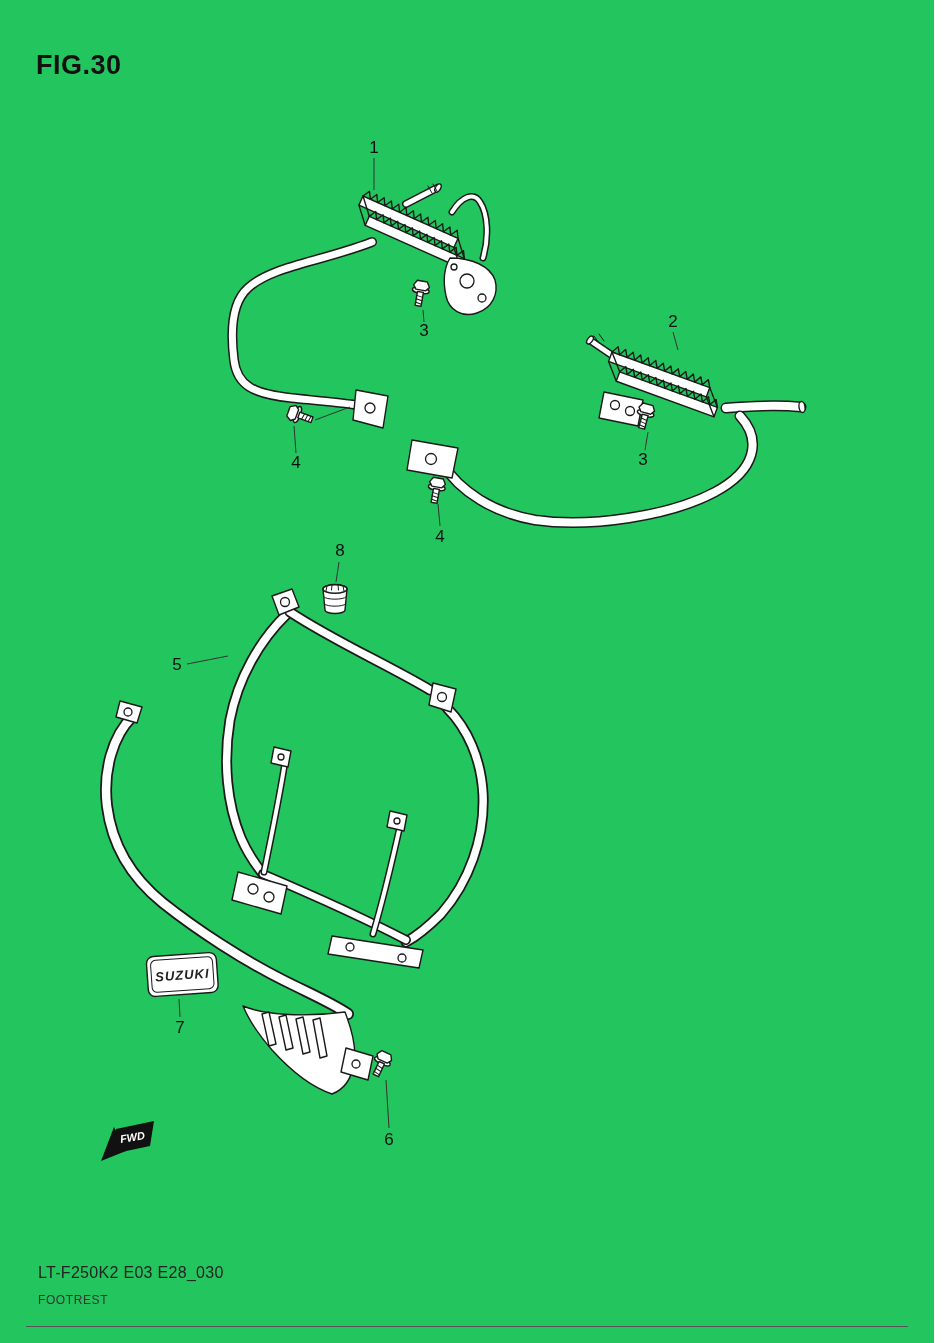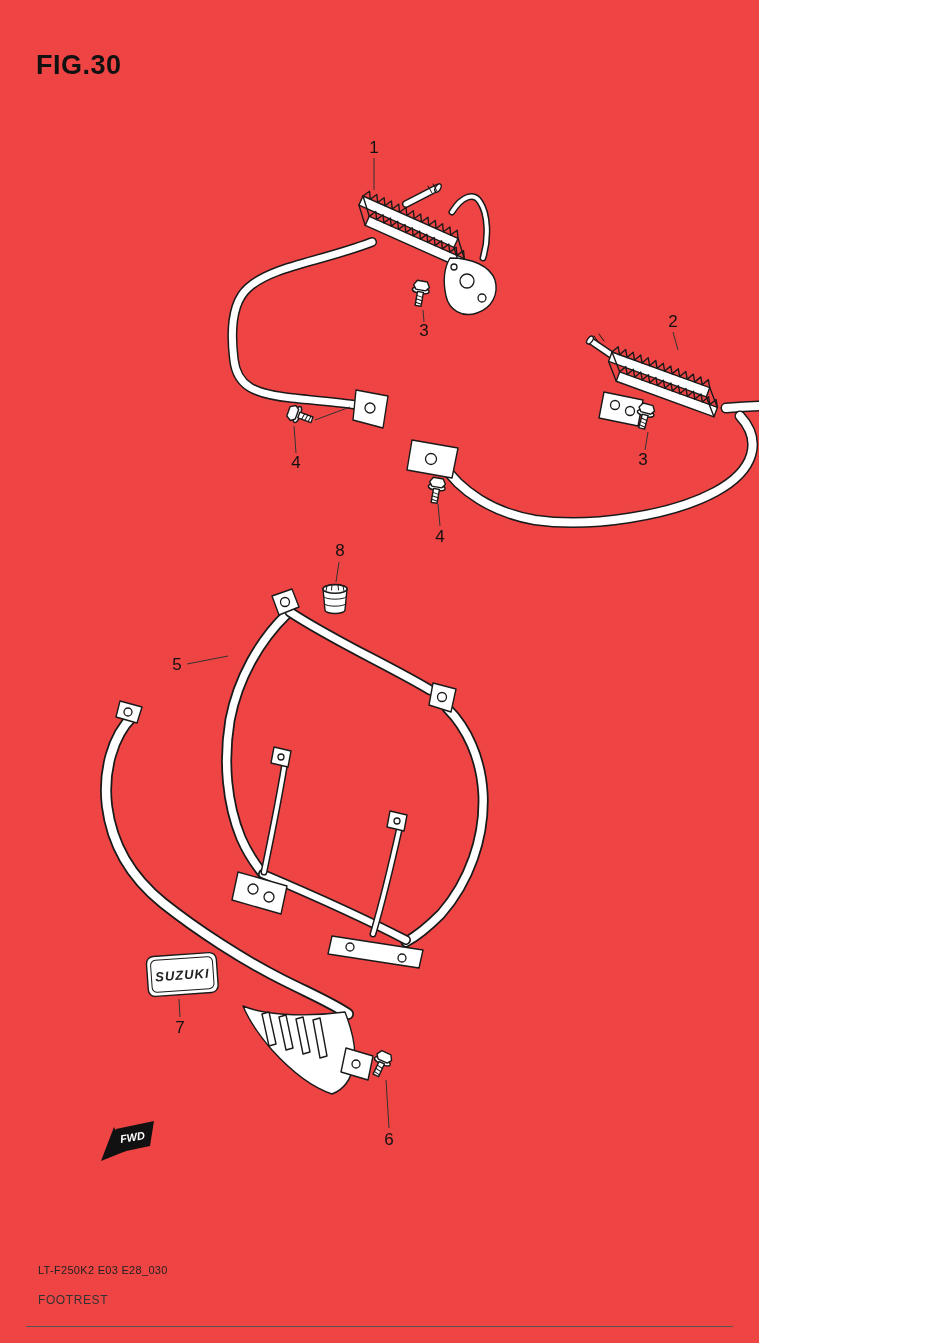--- a/index.html
+++ b/index.html
@@ -1,20 +1,20 @@
 <!DOCTYPE html>
 <html><head>
 <meta charset="utf-8">
 <style>
   * { margin:0; padding:0; box-sizing:border-box; }
   html,body { background:#ffffff; }
   body { font-family:"Liberation Sans", sans-serif; }
-  .page { position:relative; width:759px; height:1343px; background:#ef4444; overflow:hidden; }
+  .page { position:relative; width:934px; height:1343px; background:#22c55e; overflow:hidden; }
   .fig-title { position:absolute; left:36px; top:50px; font-size:27px; font-weight:bold; color:#111; letter-spacing:.5px; }
-  .footer-code { position:absolute; left:38px; top:1264px; font-size:11px; color:#222; letter-spacing:.3px; }
+  .footer-code { position:absolute; left:38px; top:1264px; font-size:16px; color:#222; letter-spacing:.3px; }
   .footer-name { position:absolute; left:38px; top:1293px; font-size:12px; color:#333; letter-spacing:.6px; }
   .bottom-rule { position:absolute; left:26px; right:26px; top:1326px; height:1px; background:#555; }
   svg.diagram { position:absolute; left:0; top:0; }
   .ln   { stroke:#1a1a1a; stroke-width:1.4; fill:none; stroke-linejoin:round; stroke-linecap:round; }
   .thin { stroke-width:1; }
   .fillw{ fill:#fff; stroke:#1a1a1a; stroke-width:1.4; stroke-linejoin:round; }
   .t-o  { fill:none; stroke:#1a1a1a; stroke-linecap:round; }
   .t-i  { fill:none; stroke:#fff; stroke-linecap:round; }
   .leader { stroke:#333; stroke-width:1; fill:none; }
   .hole { fill:#fff; stroke:#1a1a1a; stroke-width:1.3; }

